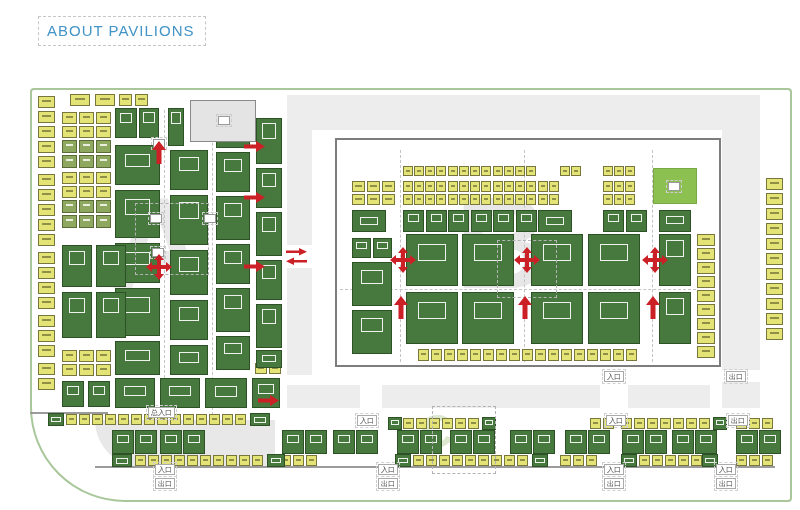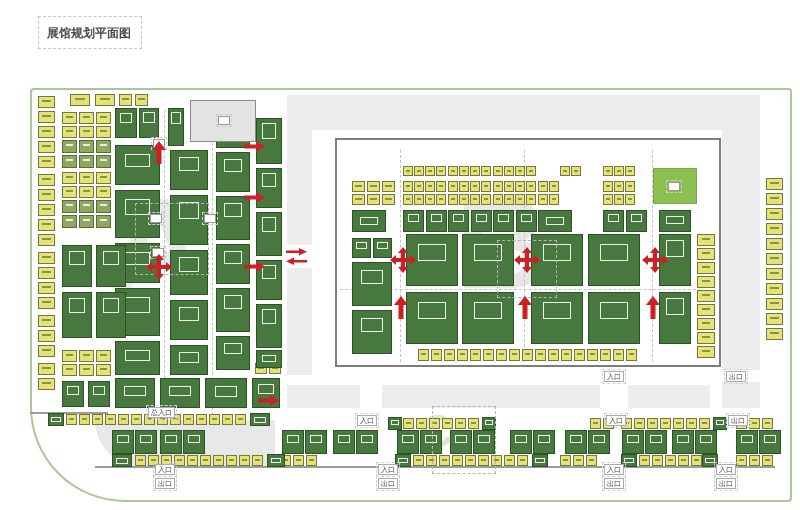--- a/index.html
+++ b/index.html
@@ -40,21 +40,21 @@
   .lbl-stack .lbl{position:static;}
   .wm{position:absolute;font-weight:bold;z-index:1;line-height:1;
       font-family:"Liberation Sans",sans-serif;}
   .arrow{position:absolute;z-index:5;}
 </style>
 </head>
 <body>
 
 <div id="page">
   <div class="title-box">
-    <div class="title-zh">展馆规划平面图</div>
+    <div class="title-en">ABOUT PAVILIONS</div>
   </div>
   <div class="map-frame"></div>
   <div id="map-layer">
       <div class="wm" style="left: 110px; top: 178px; font-size: 130px; color: rgb(233, 233, 233);">A</div>
       <div class="wm" style="left: 455px; top: 178px; font-size: 130px; color: rgb(231, 231, 231);">B</div>
       <div class="wm" style="left: 420px; top: 408px; font-size: 46px; color: rgb(220, 232, 207);">C</div>
       <div class="corridor" style="left: 287px; top: 95px; width: 25px; height: 150px;"></div>
       <div class="corridor" style="left: 287px; top: 268px; width: 25px; height: 107px;"></div>
       <div class="corridor" style="left: 312px; top: 95px; width: 448px; height: 35px;"></div>
       <div class="corridor" style="left: 722px; top: 130px; width: 38px; height: 240px;"></div>

